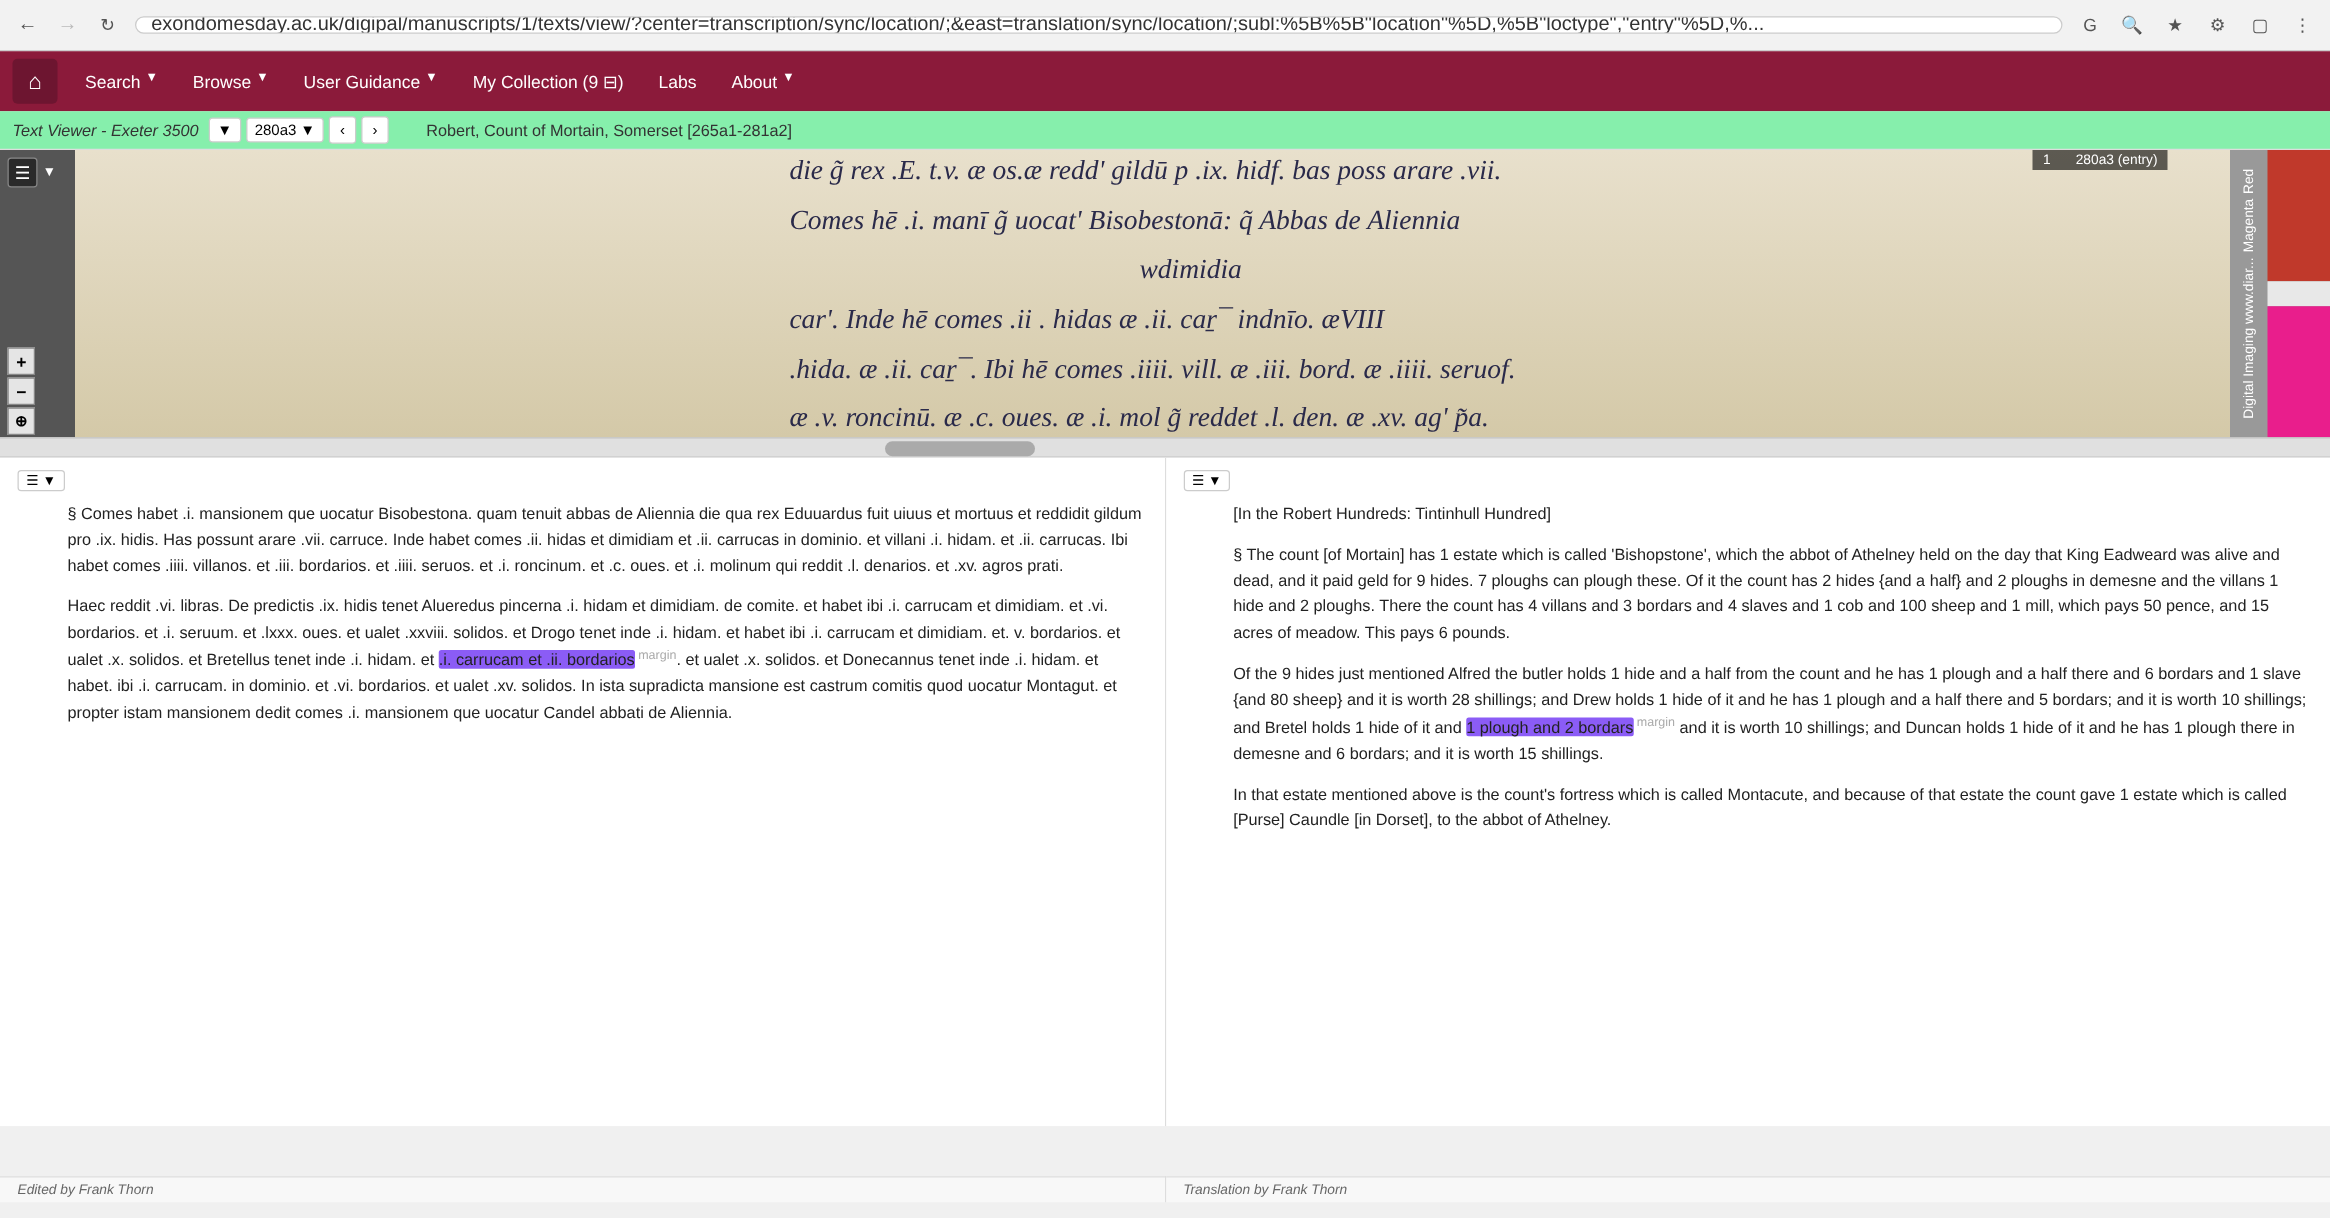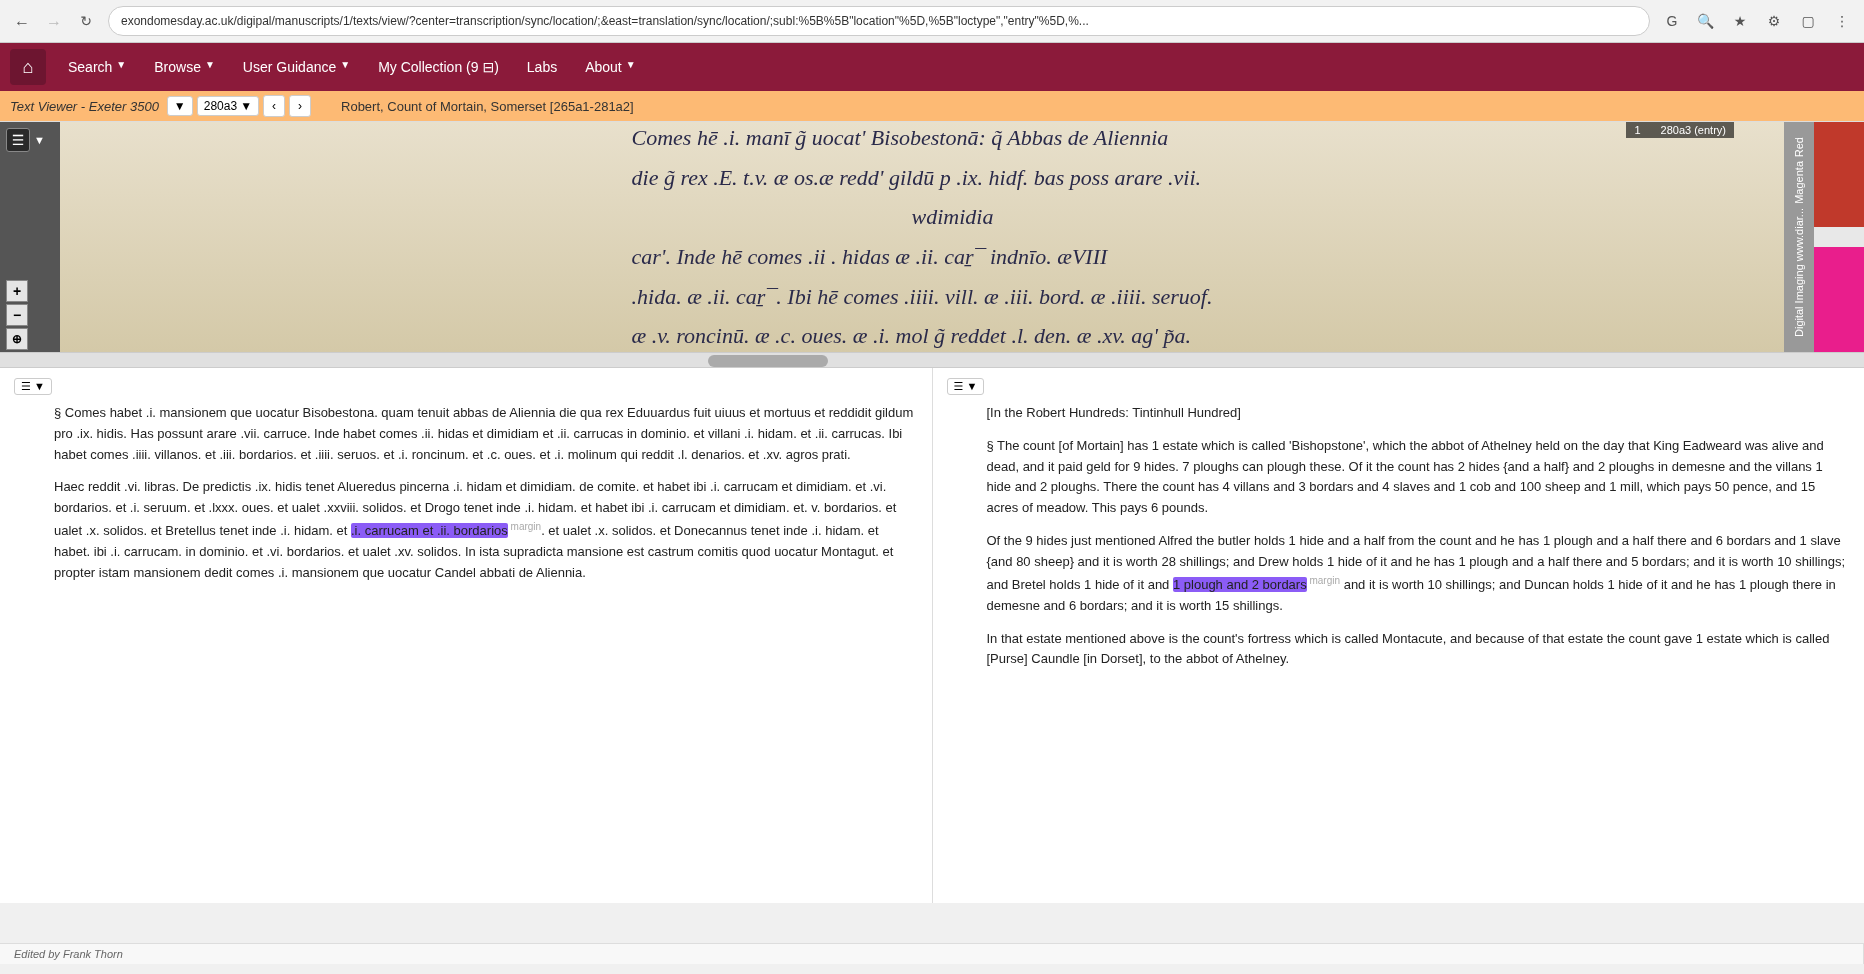--- a/index.html
+++ b/index.html
@@ -22,25 +22,25 @@
       width: 28px; height: 28px;
       border: none; background: transparent;
       cursor: pointer; border-radius: 50%;
       display: flex; align-items: center; justify-content: center;
       font-size: 16px; color: #555;
     }
     .nav-btn.disabled { color: #bbb; cursor: default; }
     .refresh-btn { width: 28px; height: 28px; border: none; background: transparent; cursor: pointer; border-radius: 50%; display: flex; align-items: center; justify-content: center; font-size: 14px; color: #555; }
     .address-bar {
       flex: 1;
-      height: 30px;
+      height: 14px;
       border: 1px solid #ccc;
       border-radius: 15px;
       padding: 0 12px;
-      font-size: 12px;
+      font-size: 16px;
       background: white;
       color: #333;
       outline: none;
     }
     .browser-icons { display: flex; gap: 6px; align-items: center; }
     .browser-icon-btn { width: 28px; height: 28px; border: none; background: transparent; cursor: pointer; border-radius: 50%; display: flex; align-items: center; justify-content: center; font-size: 14px; color: #555; }
 
     
     .site-nav {
       background: #8b1a3a;
@@ -66,21 +66,21 @@
       cursor: pointer;
       font-size: 14px;
       display: flex; align-items: flex-start; gap: 4px;
       border-radius: 4px;
       user-select: none;
     }
     .dropdown-arrow { font-size: 10px; }
 
     
     .app-header {
-      background: #fdba74;
+      background: #86efac;
       border-bottom: 1px solid #ddd;
       padding: 4px 10px;
       display: flex;
       align-items: center;
       gap: 8px;
     }
     .app-title { font-size: 13px; color: #333; font-style: italic; }
     .doc-selector {
       display: flex; align-items: center; gap: 4px;
     }
@@ -380,22 +380,22 @@
     </div>
 
     <div class="zoom-controls" style="top:158px;left:6px;">
       <button class="zoom-btn">+</button>
       <button class="zoom-btn">−</button>
       <button class="zoom-btn" style="font-size:12px;">⊕</button>
     </div>
 
     <div class="manuscript-image">
       <div class="manuscript-text-overlay">
+        <div>die g̃ rex .E. t.v. æ os.æ reddʹ gildū p .ix. hidf. bas poss arare .vii.</div>
         <div>Comes hē .i. manī g̃ uocatʹ Bisobestonā: q̃ Abbas de Aliennia</div>
-        <div>die g̃ rex .E. t.v. æ os.æ reddʹ gildū p .ix. hidf. bas poss arare .vii.</div>
         <div style="font-size:22px; margin-left:280px;">wdimidia</div>
         <div>carʹ. Inde hē comes .ii . hidas æ .ii. caṟ¯ indnīo. æVIII</div>
         <div>.hida. æ .ii. caṟ¯. Ibi hē comes .iiii. vill. æ .iii. bord. æ .iiii. seruof.</div>
         <div>æ .v. roncinū. æ .c. oues. æ .i. mol g̃ reddet .l. den. æ .xv. agʹ p̃a.</div>
       </div>
     </div>
 
     <div class="page-number-bar">
       <span>1</span>
       <span>280a3 (entry)</span>
@@ -454,15 +454,18 @@
         </p>
       </div>
     </div>
 
   </div>
 
   <div class="panels-footer-row">
     <div class="panel-footer-half">
       <span>Edited by Frank Thorn</span>
     </div>
+    <div class="panel-footer-half">
+      <span>Translation by Frank Thorn</span>
+    </div>
   </div>
 
 </div>
 
 </body></html>

